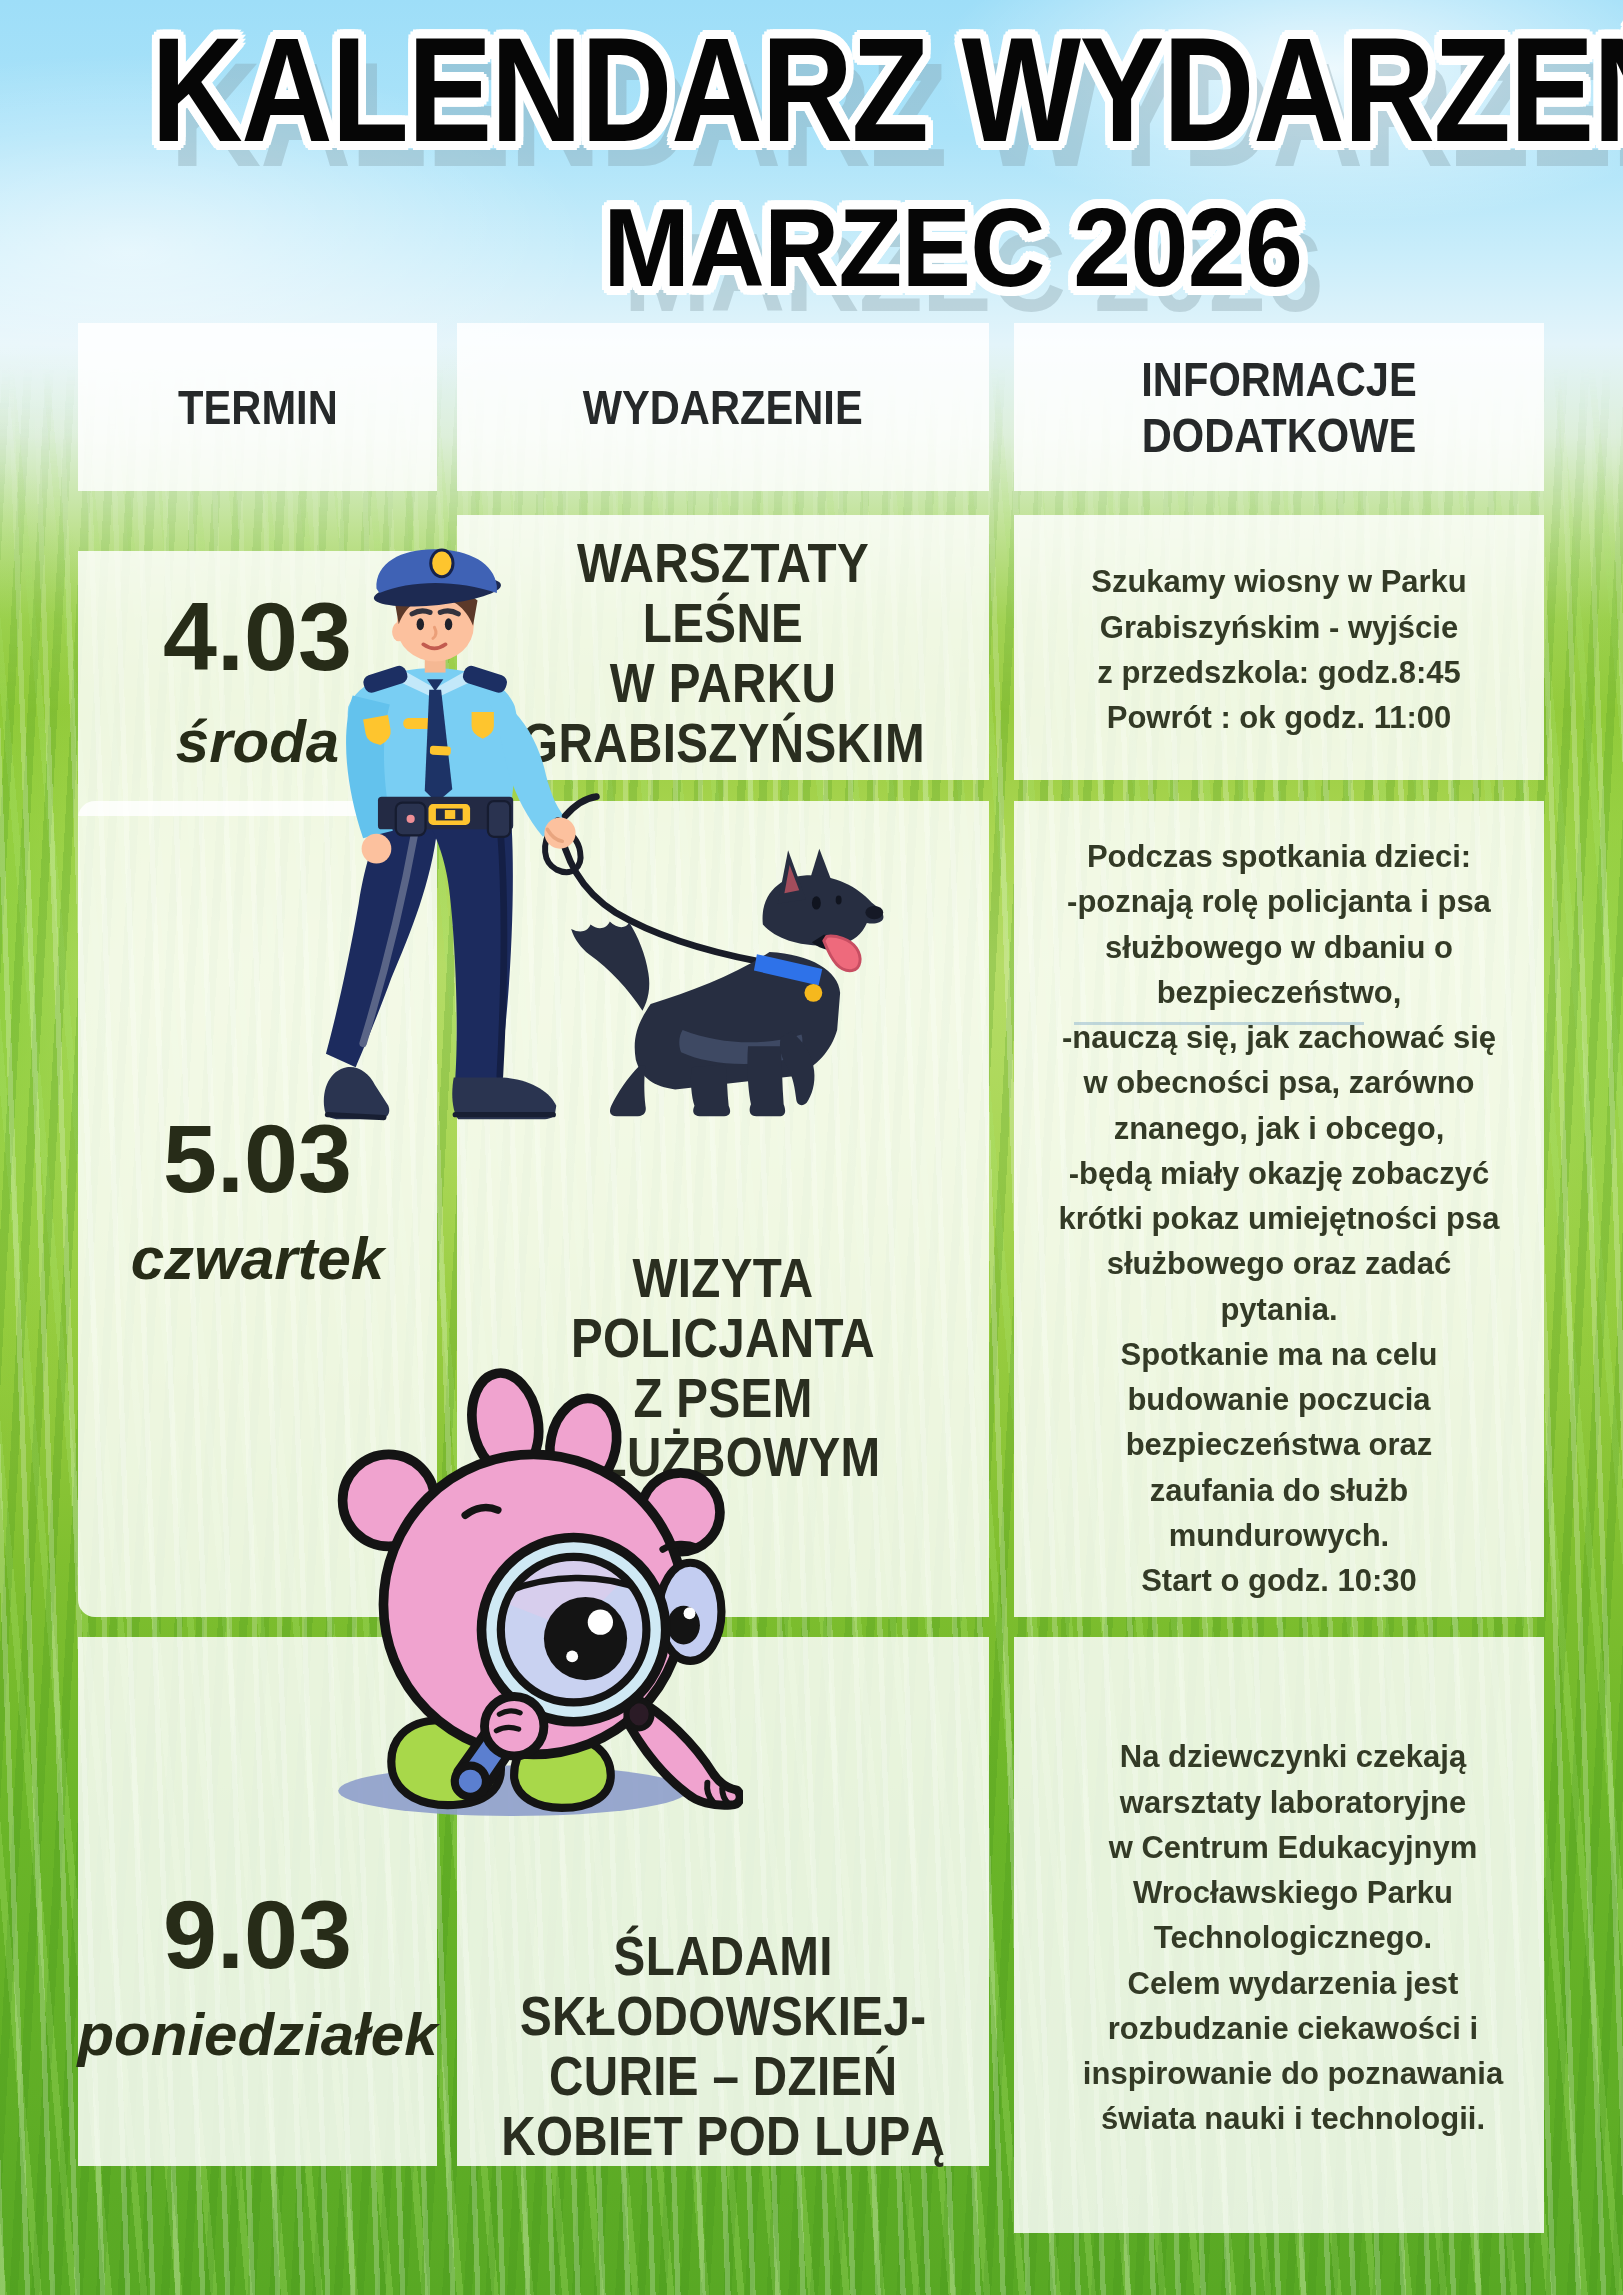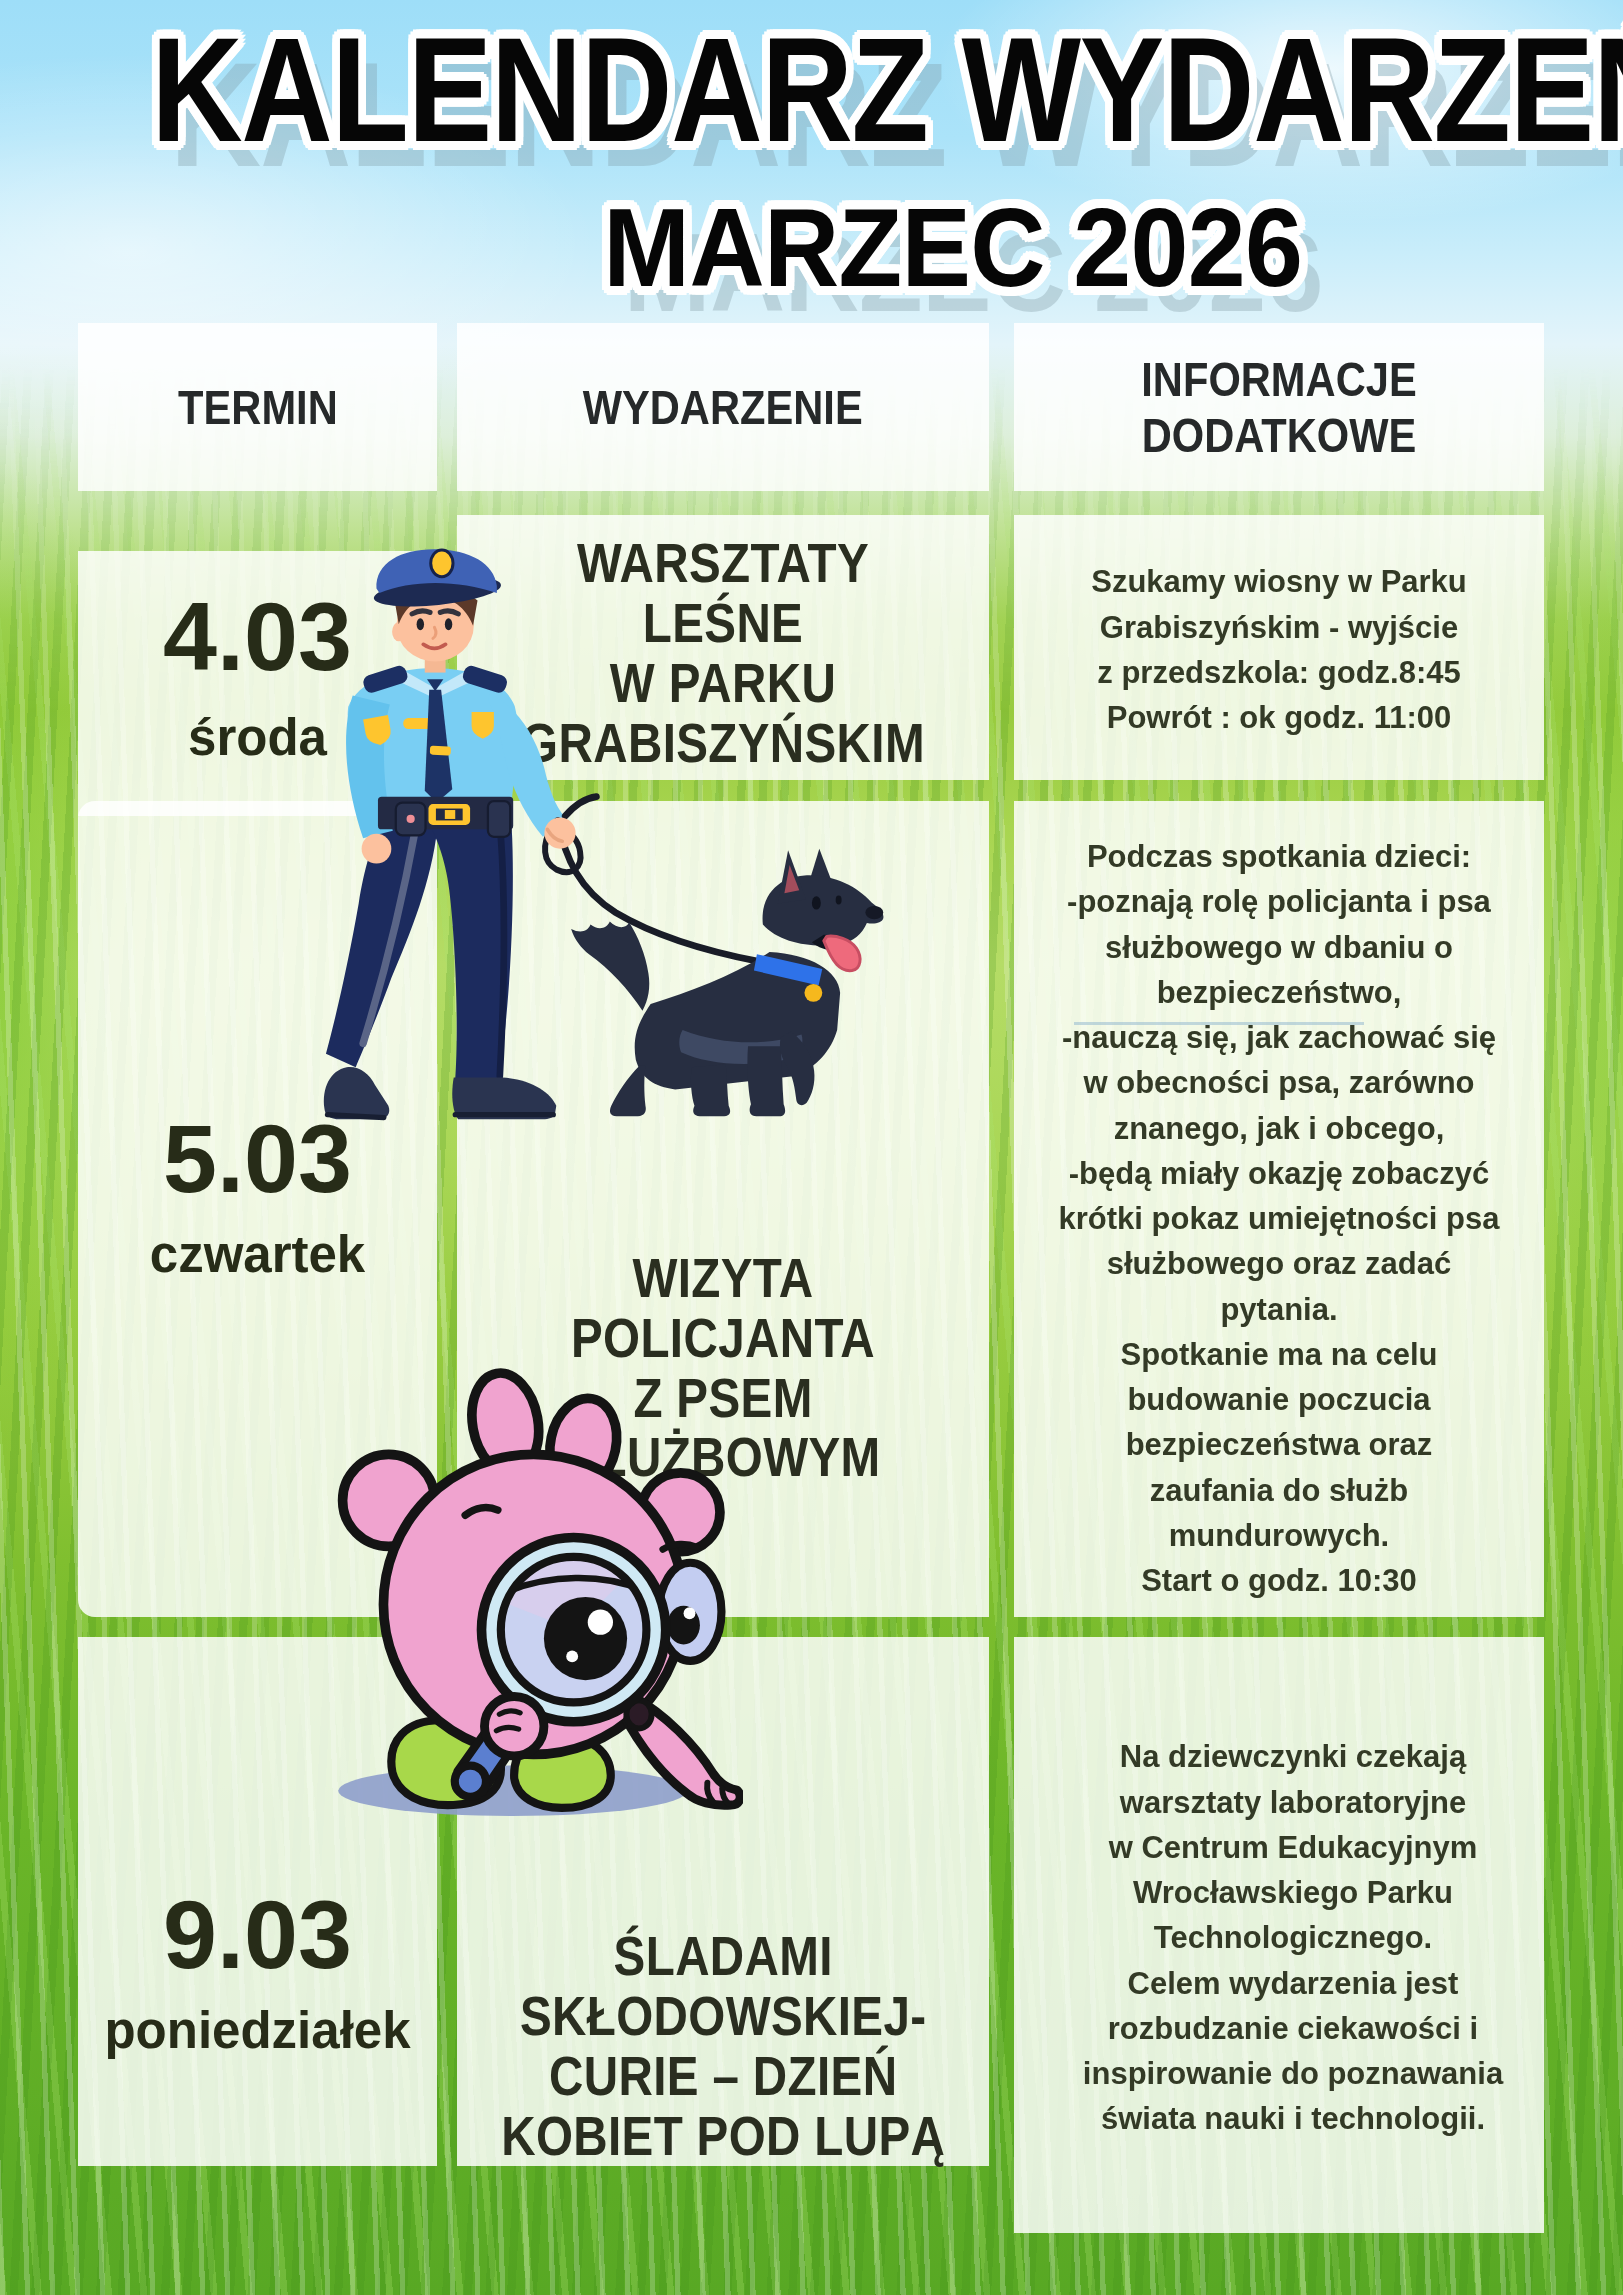--- a/index.html
+++ b/index.html
@@ -56,21 +56,21 @@
   .head{top:323px;height:168px;justify-content:center;}
   .r1{top:515px;height:265px;}
   .r2{top:801px;height:816px;}
   .r3{top:1637px;height:529px;}
   .r3.c3{height:596px;}
   .head-label{
     font-size:49px;line-height:1.15;font-weight:bold;color:#26292a;
     white-space:pre-line;text-align:center;
   }
   .date{font-size:97px;font-weight:bold;color:#272c18;line-height:1;}
-  .day{font-size:51px;font-weight:bold;color:#272c18;line-height:1;}
+  .day{font-size:60px;font-weight:bold;color:#272c18;line-height:1;font-style:italic;}
   .r1.c1{padding-top:37px;row-gap:27px;margin-top:36px;}
   .r2.c1{padding-top:309px;row-gap:22px;border-radius:17px;}
   .r3.c1{padding-top:249px;row-gap:22px;}
   .event{
     font-size:56px;line-height:1.07;font-weight:bold;color:#2a2e20;
     white-space:pre-line;text-align:center;letter-spacing:0.4px;
   }
   .r1.c2{justify-content:center;padding-top:10.4px;}
   .r2.c2{justify-content:center;padding-top:317px;}
   .r3.c2{justify-content:flex-start;padding-top:289px;}

